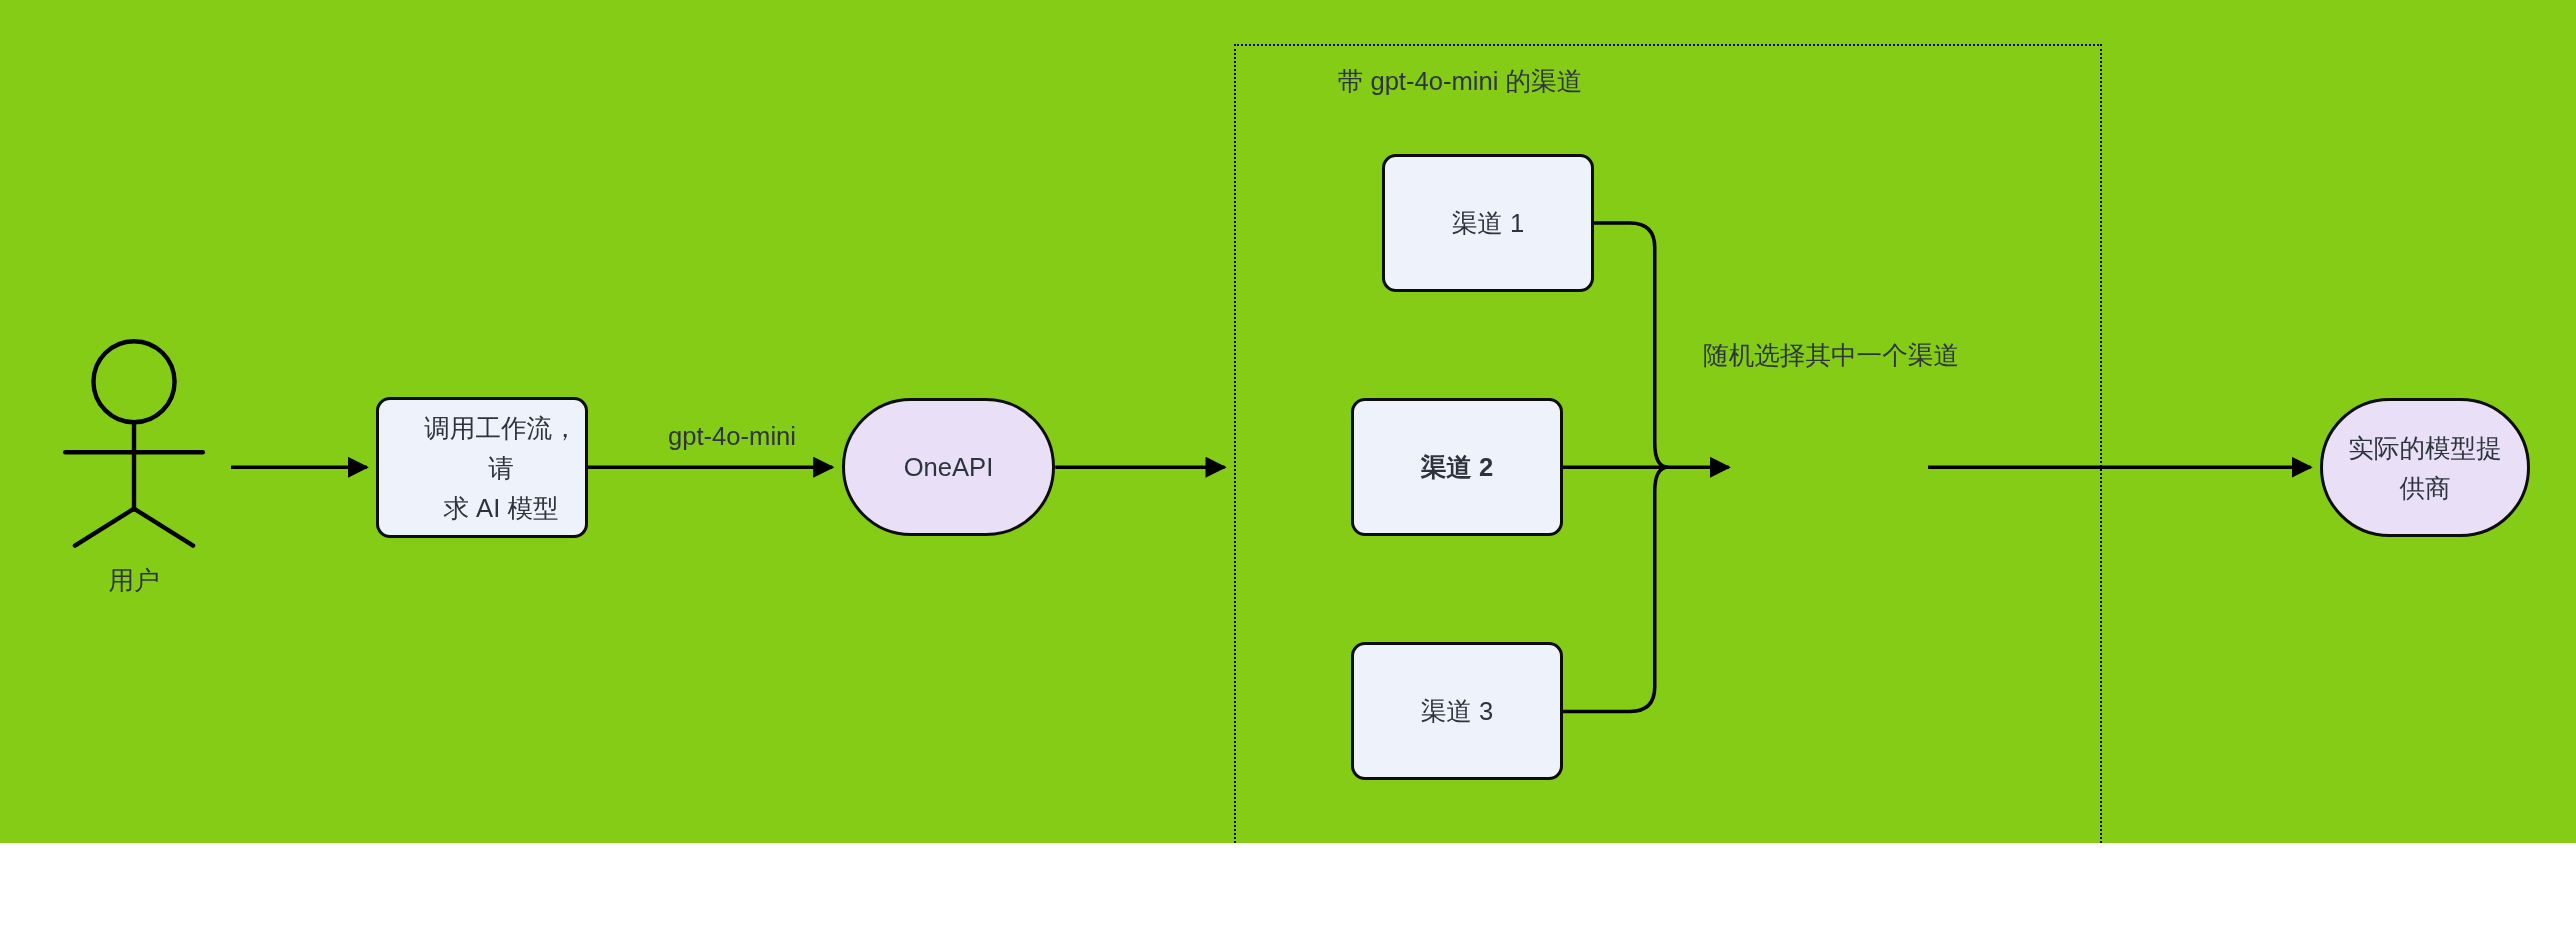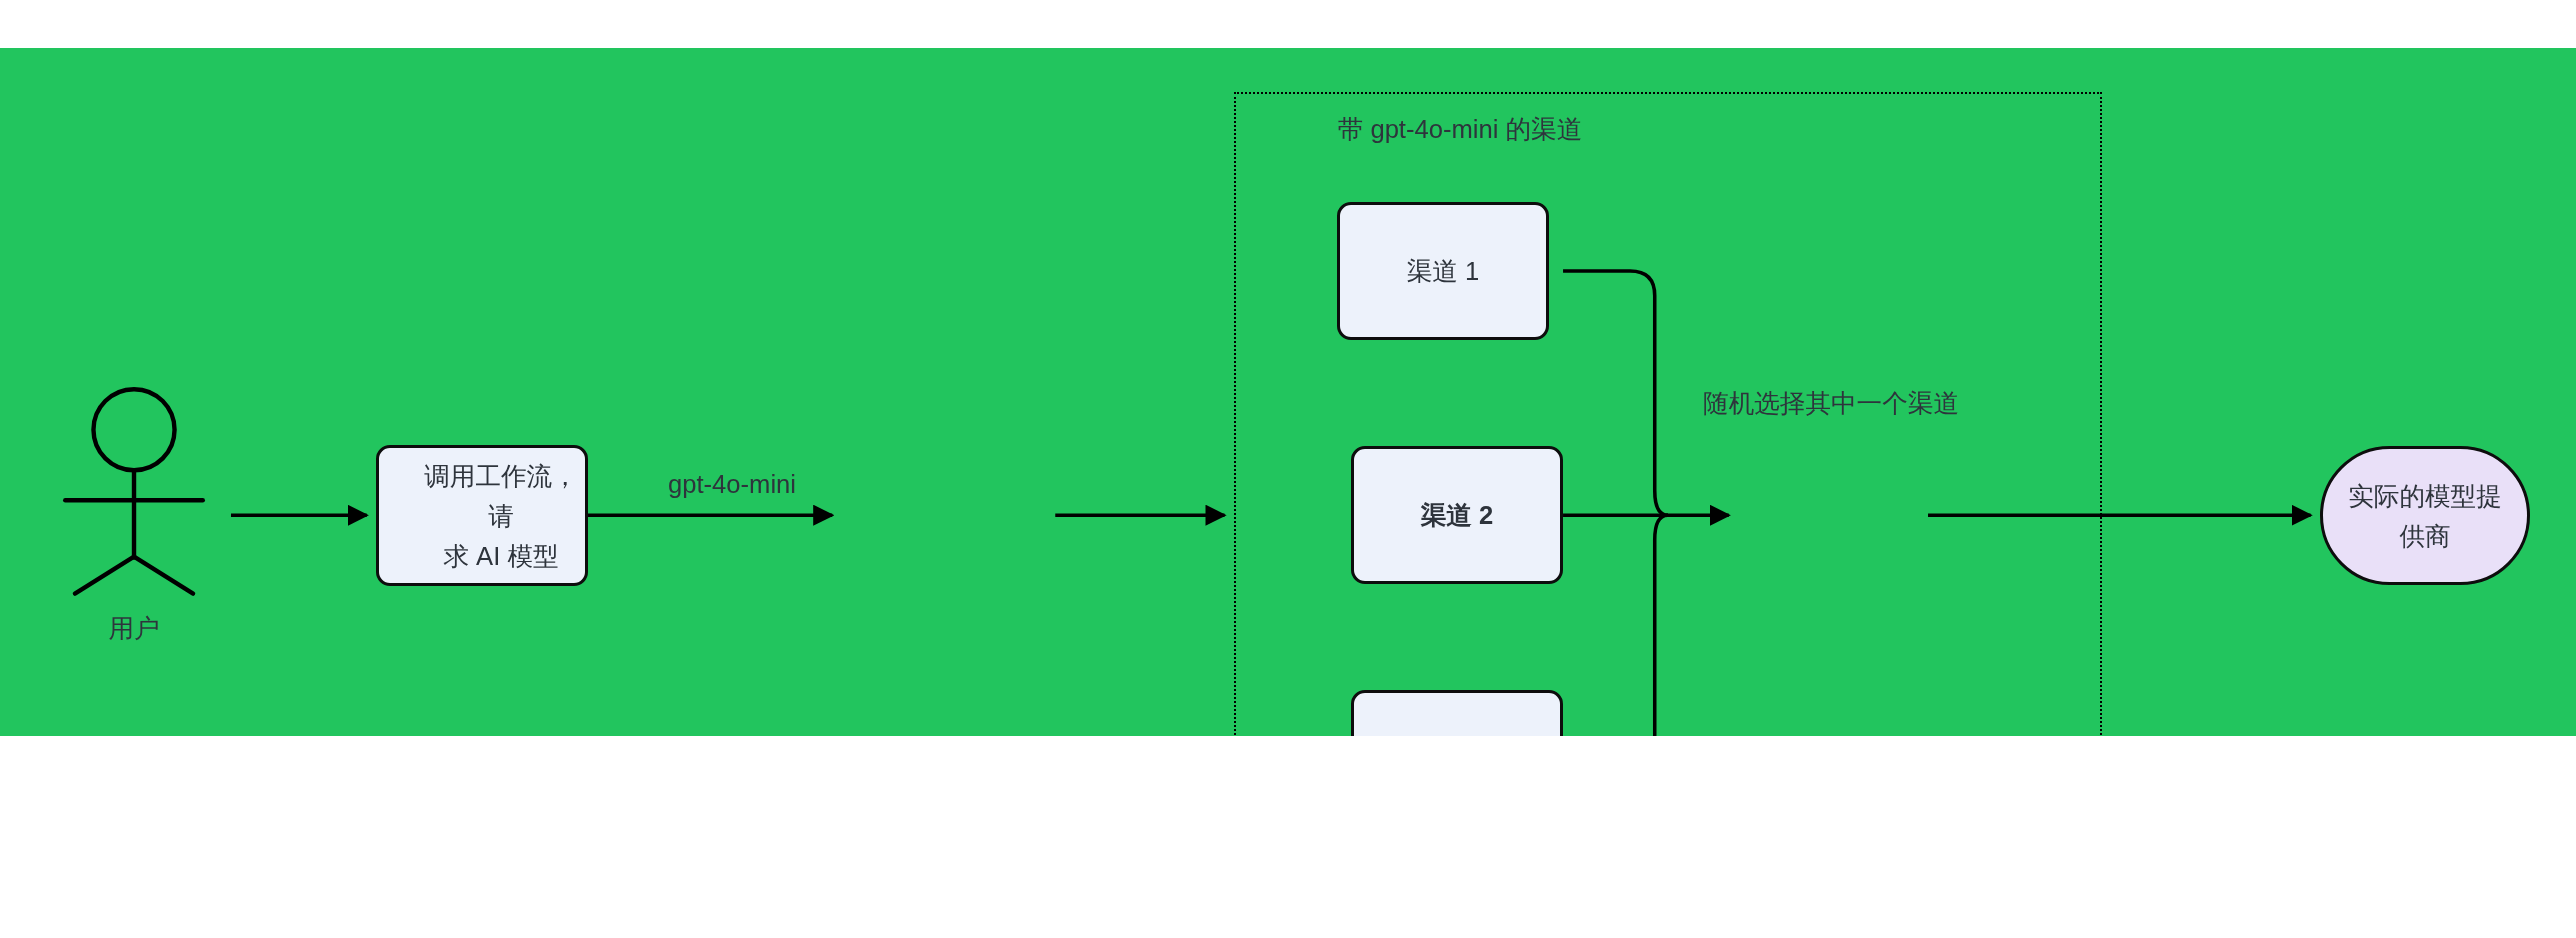--- a/index.html
+++ b/index.html
@@ -1,24 +1,23 @@
 <!DOCTYPE html>
 <html style="font-size:14px"><head>
 <meta charset="utf-8">
 <style>
   html, body { margin: 0; padding: 0; background: #ffffff; }
   .canvas {
     position: relative;
     width: 2576px;
-    height: 688px;
-    background: #22c55e;
+    height: 843px;
+    background: #84cc16;
     overflow: hidden;
     font-family: "Liberation Sans", "DejaVu Sans", sans-serif;
     color: #2e343c;
-    margin-top: 48px;
   }
   .layer { position: absolute; left: 0; top: 0; }
 
   
   .node {
     position: absolute;
     box-sizing: border-box;
     border: 3.5px solid #0d0d0d;
     background: #EDF2FB;
     display: flex;
@@ -92,22 +91,25 @@
   <div class="flabel" style="left:134px; top:566px;text-align:right;">用户</div>
 
   <div class="flabel" style="left:732px; top:422px;">gpt-4o-mini</div>
   <div class="flabel" style="left:1831px; top:341px;">随机选择其中一个渠道</div>
 
   <div class="node node-box" style="left:376px; top:397px; width:212px; height:141px;padding-left:38px;">
     <span>调用工作流，请</span>
     <span>求 AI 模型</span>
   </div>
 
+  <div class="node node-stadium" style="left:842px; top:398px; width:213px; height:138px;">
+    <span>OneAPI</span>
+  </div>
 
-  <div class="node node-box" style="left:1337px; top:154px; width:212px; height:138px;">
+  <div class="node node-box" style="left:1382px; top:154px; width:212px; height:138px;">
     <span>渠道 1</span>
   </div>
 
   <div class="node node-box" style="left:1351px; top:398px; width:212px; height:138px;font-weight:bold;">
     <span>渠道 2</span>
   </div>
 
   <div class="node node-box" style="left:1351px; top:642px; width:212px; height:138px;">
     <span>渠道 3</span>
   </div>

